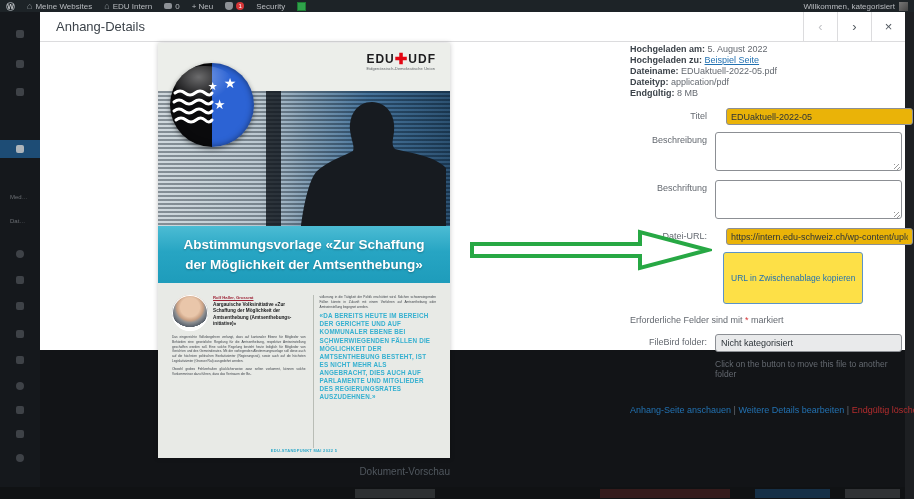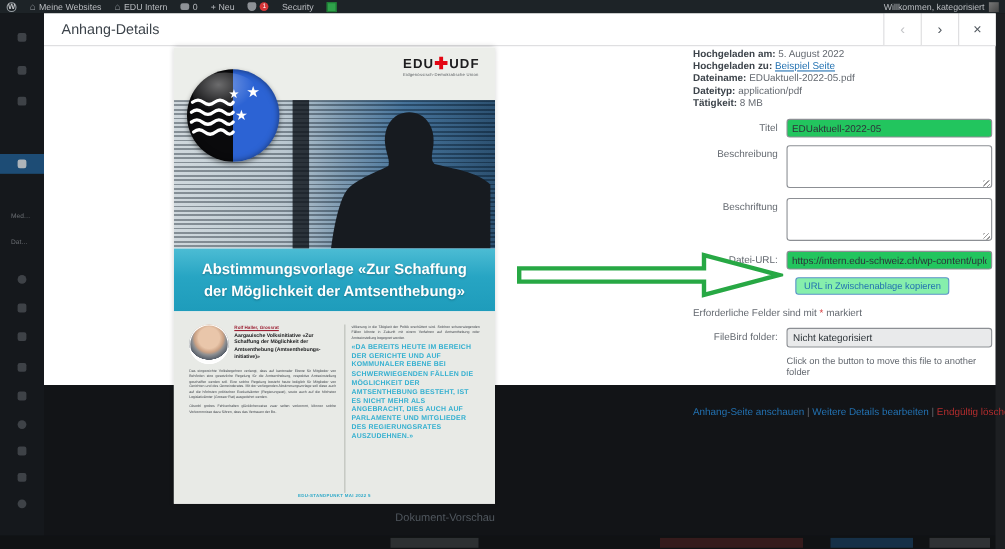--- a/index.html
+++ b/index.html
@@ -86,29 +86,29 @@
 
   
   .panel { position:absolute; left:590px; top:32px; width:272px; font-size:9px; color:#646970; }
   .meta-line { line-height:11px; white-space:nowrap; }
   .meta-line b { color:#3c434a; font-weight:bold;text-align:right; }
   .meta-link { color:#2271b1; text-decoration:underline; cursor:pointer; }
   .rows { margin-top:9px; }
   .row { display:flex; margin-bottom:7px; }
   .rlabel { width:85px; flex:0 0 85px; text-align:right; padding-right:8px; padding-top:3px; color:#646970; }
   .rctrl { flex:1; }
-  .inp { width:100%; height:17px; border:1px solid #8c8f94; border-radius:3px; background:#22c55e;
-    font-size:9px; color:#2c3338; padding:0 4px; font-family:"Liberation Sans",sans-serif; }
+  .inp { width:100%; height:17px; border:1px solid #8c8f94; border-radius:3px; background:#eab308;
+    font-size:9px; color:#2c3338; padding:0 4px; font-family:"Liberation Sans",sans-serif;margin-left:11px; }
   .ta { width:100%; height:39px; border:1px solid #8c8f94; border-radius:3px; background:#fff;
     resize:none; font-family:"Liberation Sans",sans-serif; font-size:9px; position:relative; }
   .ta-wrap { position:relative; }
   .ta-grip { position:absolute; right:2px; bottom:3px; width:6px; height:6px;
     background:repeating-linear-gradient(135deg,#999 0 1px,transparent 1px 3px); pointer-events:none; }
-  .copy-btn { display:inline-block; border:1px solid #5b93c9; border-radius:3px; background:#86efac;
-    color:#2271b1; font-size:8.5px; padding:2px 7px; cursor:pointer; margin-left:93px; }
+  .copy-btn { display:inline-block; border:1px solid #5b93c9; border-radius:3px; background:#fde047;
+    color:#2271b1; font-size:8.5px; padding:20px 7px; cursor:pointer; margin-left:93px; }
   .req-note { margin-top:11px; color:#646970; }
   .req-star { color:#d63638; }
   .fb-field { width:100%; height:18px; border:1px solid #8c8f94; border-radius:3px; background:#e9eaeb;
     color:#2c3338; font-size:9px; display:flex; align-items:center; padding:0 5px; cursor:pointer; }
   .fb-help { margin-top:7px; font-size:8.5px; color:#646970; }
   .links { margin-top:26px; white-space:nowrap; }
   .lnk { color:#2271b1; text-decoration:none; cursor:pointer; }
   .lnk.danger { color:#b32d2e; }
   .lsep { color:#646970; }
 
@@ -240,21 +240,21 @@
     </div>
     <div class="cov-footer">EDU-STANDPUNKT MAI 2022  5</div>
   </div>
   <div class="caption">Dokument-Vorschau</div>
 
   <div class="panel">
     <div class="meta-line"><b>Hochgeladen am:</b> <span>5. August 2022</span></div>
     <div class="meta-line"><b>Hochgeladen zu:</b> <span class="meta-link">Beispiel Seite</span></div>
     <div class="meta-line"><b>Dateiname:</b> <span>EDUaktuell-2022-05.pdf</span></div>
     <div class="meta-line"><b>Dateityp:</b> <span>application/pdf</span></div>
-    <div class="meta-line"><b>Tätigkeit:</b> <span>8 MB</span></div>
+    <div class="meta-line"><b>Endgültig:</b> <span>8 MB</span></div>
 
     <div class="rows">
       <div class="row">
         <div class="rlabel">Titel</div>
         <div class="rctrl"><input class="inp" value="EDUaktuell-2022-05" style=""></div>
       </div>
       <div class="row">
         <div class="rlabel">Beschreibung</div>
         <div class="rctrl ta-wrap"><textarea class="ta" style=""></textarea><div class="ta-grip"></div></div>
       </div>

